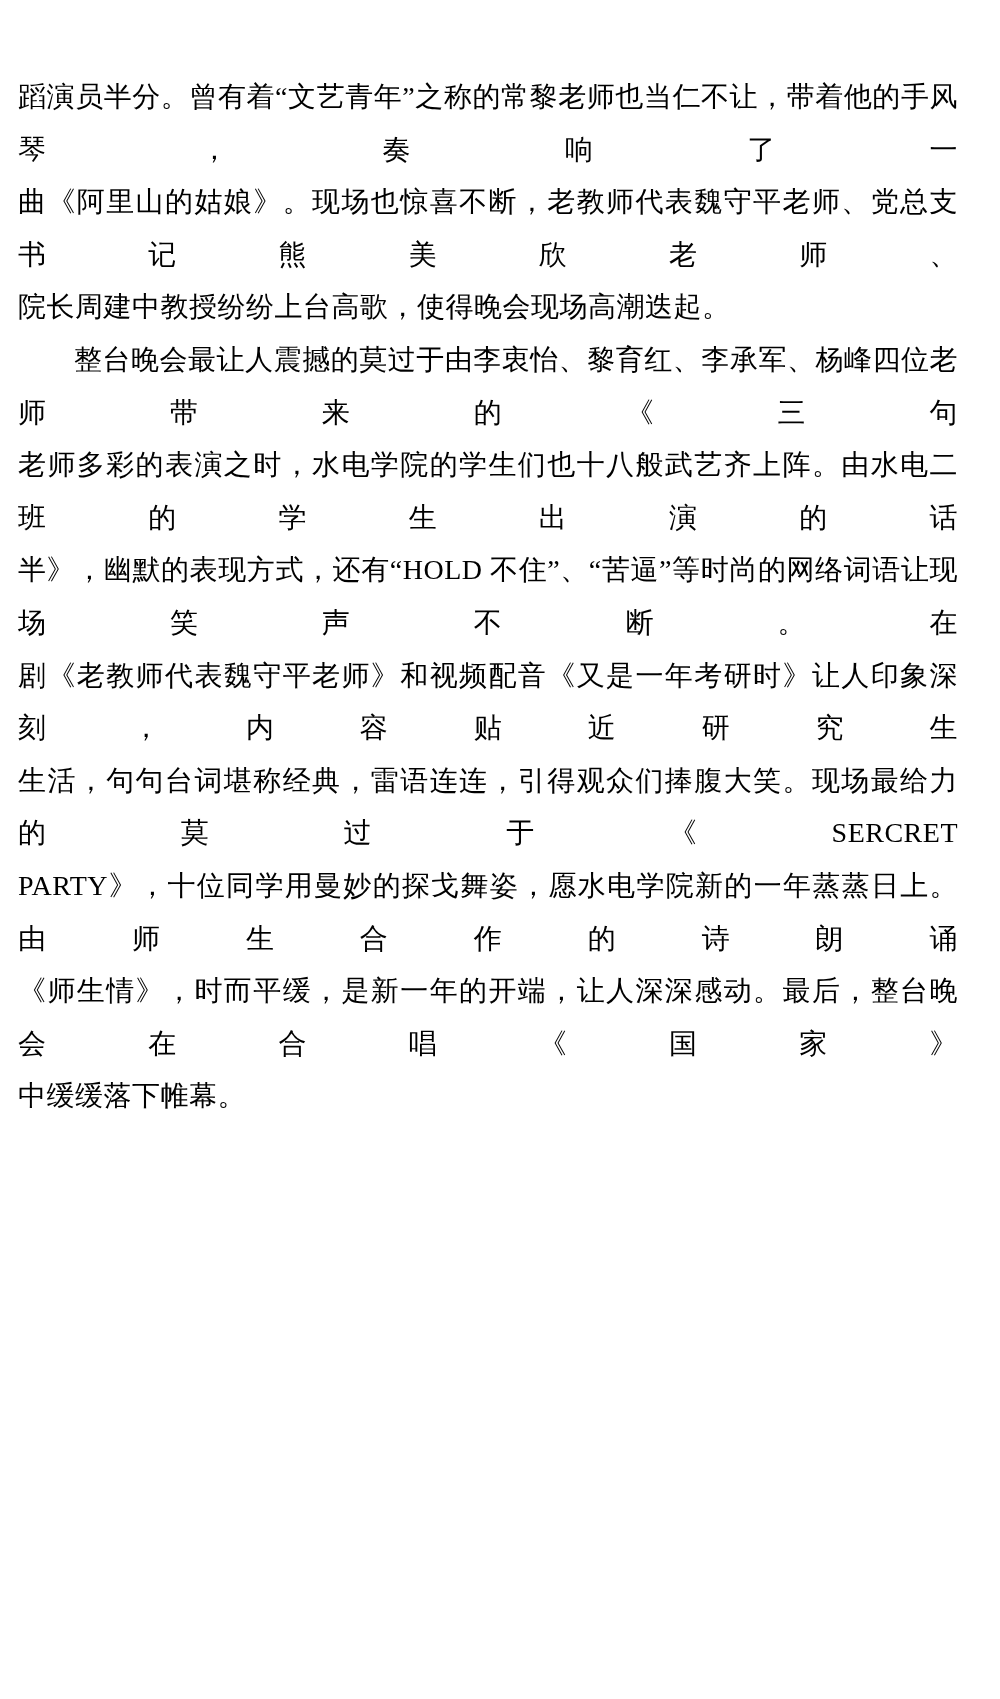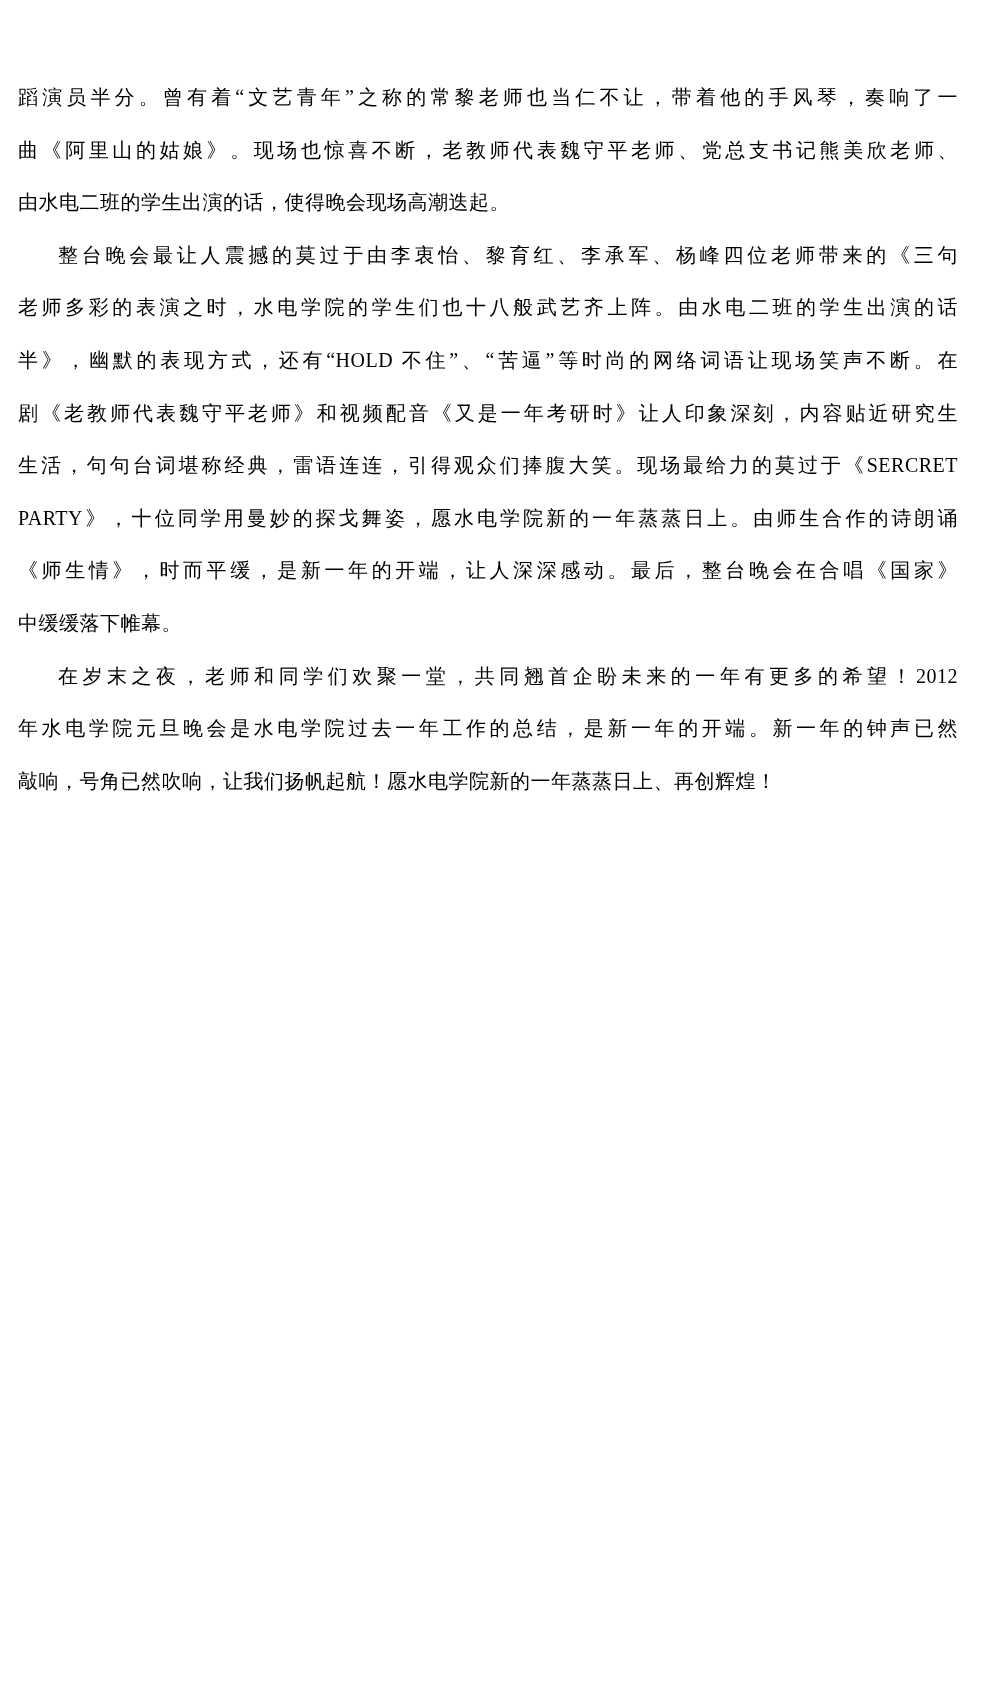--- a/index.html
+++ b/index.html
@@ -19,21 +19,21 @@
     width: 1000px;
     height: 1699px;
     padding: 71px 42px 0 18px;
     background: #ffffff;
   }
   .paragraph {
     margin: 0;
     padding: 0;
   }
   .line {
-    font-size: 20px;
+    font-size: 28px;
     line-height: 52.6px;
     white-space: normal;
     text-align: justify;
     text-align-last: justify;
     letter-spacing: 0.5px;
   }
   .line.para-end {
     text-align-last: left;
   }
   .line.indent {
@@ -41,33 +41,28 @@
   }
 </style>
 </head>
 <body>
 
 <div class="page">
 
   <div class="paragraph">
     <div class="line">蹈演员半分。曾有着“文艺青年”之称的常黎老师也当仁不让，带着他的手风琴，奏响了一</div>
     <div class="line">曲《阿里山的姑娘》。现场也惊喜不断，老教师代表魏守平老师、党总支书记熊美欣老师、</div>
-    <div class="line para-end">由水电二班的学生出演的话，使得晚会现场高潮迭起。</div>
+    <div class="line para-end">院长周建中教授纷纷上台高歌，使得晚会现场高潮迭起。</div>
   </div>
 
   <div class="paragraph">
     <div class="line indent">整台晚会最让人震撼的莫过于由李衷怡、黎育红、李承军、杨峰四位老师带来的《三句</div>
     <div class="line">老师多彩的表演之时，水电学院的学生们也十八般武艺齐上阵。由水电二班的学生出演的话</div>
     <div class="line">半》，幽默的表现方式，还有“HOLD 不住”、“苦逼”等时尚的网络词语让现场笑声不断。在</div>
     <div class="line">剧《老教师代表魏守平老师》和视频配音《又是一年考研时》让人印象深刻，内容贴近研究生</div>
     <div class="line">生活，句句台词堪称经典，雷语连连，引得观众们捧腹大笑。现场最给力的莫过于《SERCRET</div>
     <div class="line">PARTY》，十位同学用曼妙的探戈舞姿，愿水电学院新的一年蒸蒸日上。由师生合作的诗朗诵</div>
     <div class="line">《师生情》，时而平缓，是新一年的开端，让人深深感动。最后，整台晚会在合唱《国家》</div>
     <div class="line para-end">中缓缓落下帷幕。</div>
   </div>
 
-  <div class="paragraph">
-    <div class="line indent">在岁末之夜，老师和同学们欢聚一堂，共同翘首企盼未来的一年有更多的希望！2012</div>
-    <div class="line">年水电学院元旦晚会是水电学院过去一年工作的总结，是新一年的开端。新一年的钟声已然</div>
-    <div class="line para-end">敲响，号角已然吹响，让我们扬帆起航！愿水电学院新的一年蒸蒸日上、再创辉煌！</div>
-  </div>
 
 </div>
 
 </body></html>

